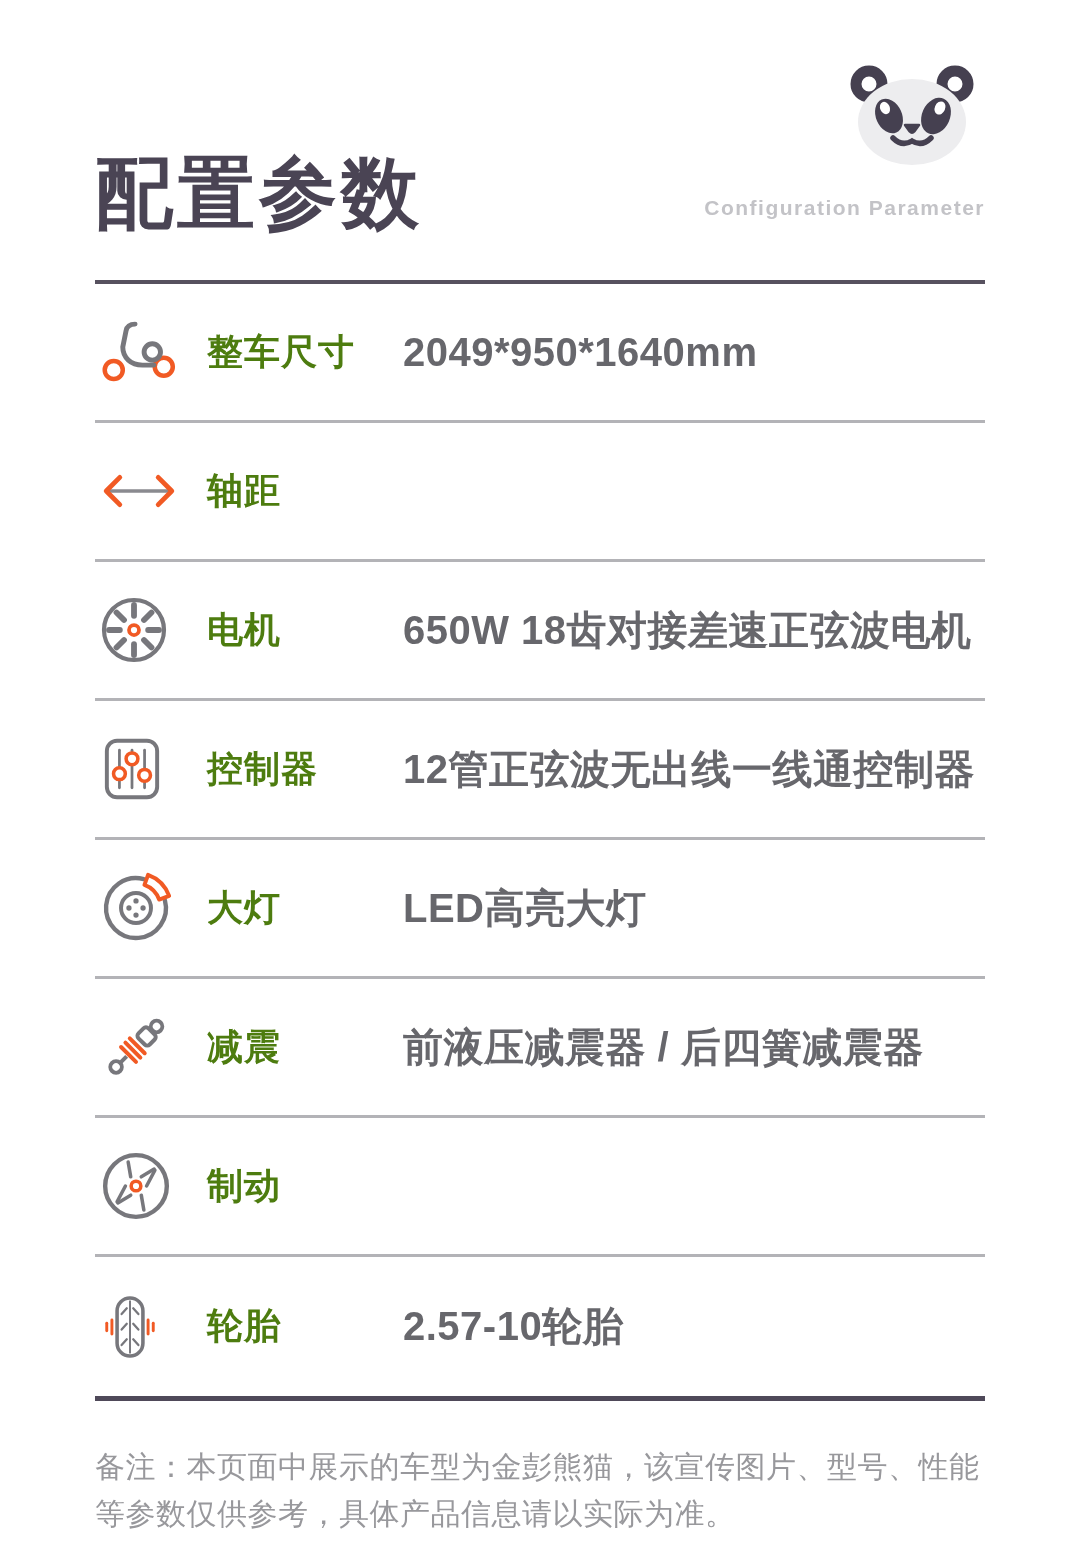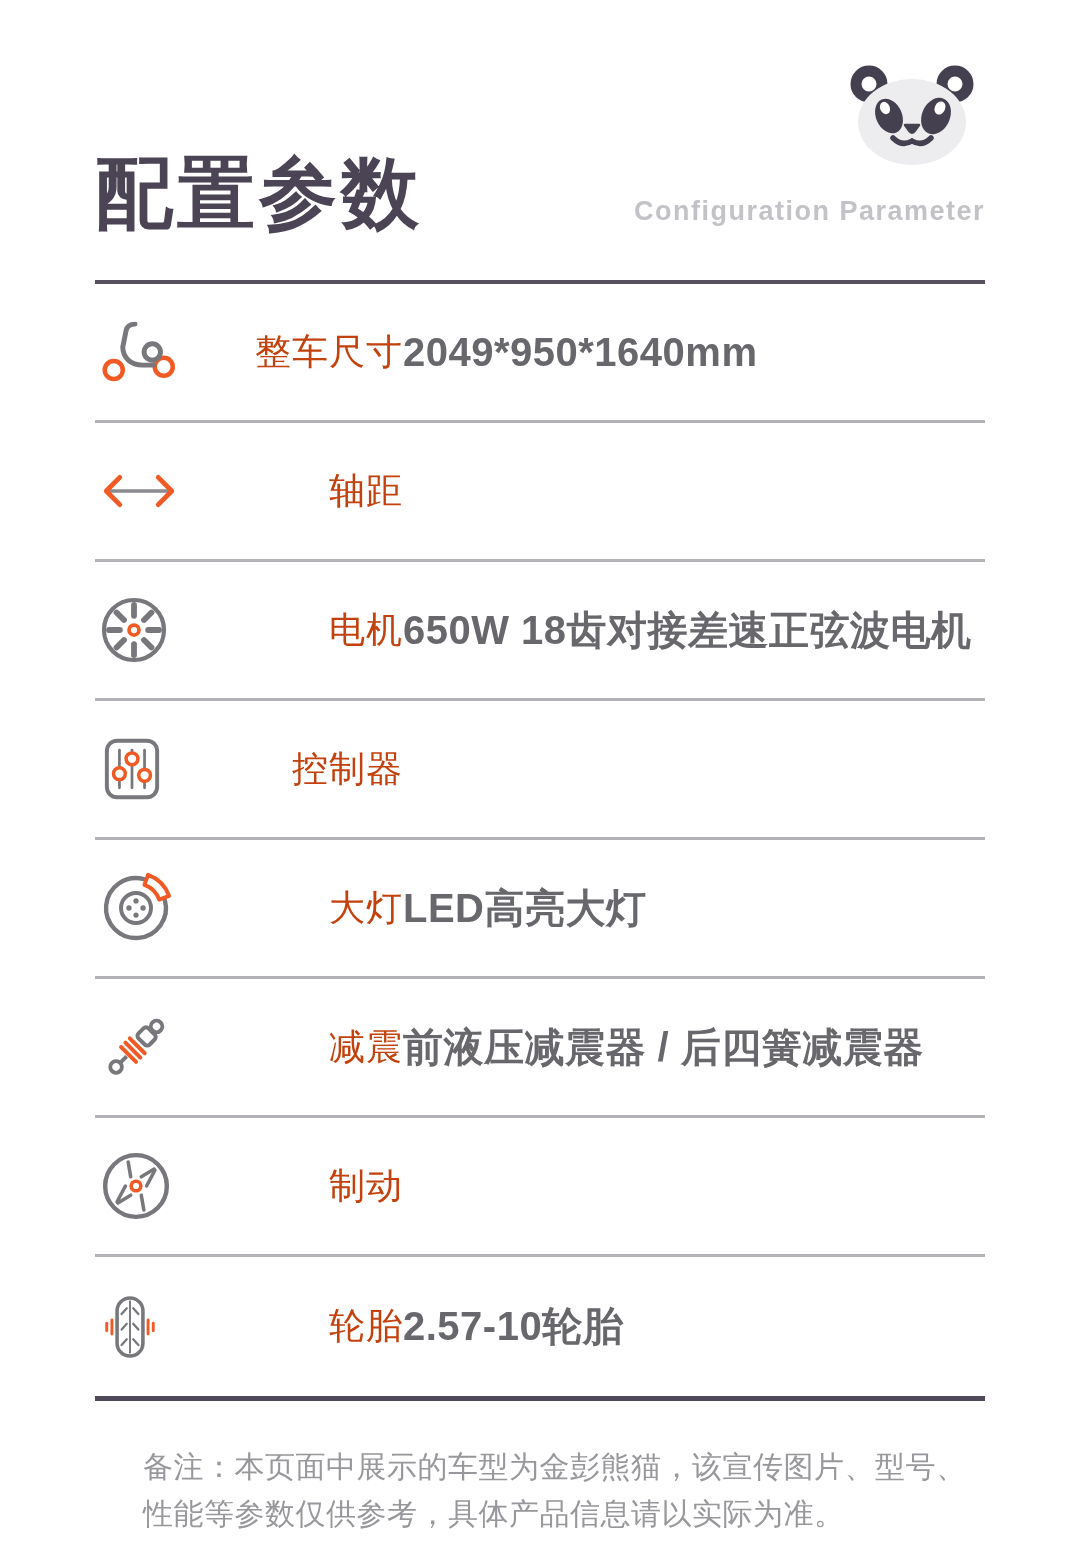--- a/index.html
+++ b/index.html
@@ -12,46 +12,46 @@
 
   
   .header { position:absolute; left:95px; right:95px; top:0; height:330px; }
   .page-title {
     position:absolute; left:0; top:142px;
     font-size:78px; font-weight:800; letter-spacing:4px; color:#4A4454;
   }
   .panda { position:absolute; right:0; top:64px; width:146px; height:104px; }
   .subtitle {
     position:absolute; right:0; top:196px;
-    font-size:27px; font-weight:600; letter-spacing:1.5px; color:#C3C3C7;
+    font-size:21px; font-weight:600; letter-spacing:1.5px; color:#C3C3C7;
     white-space:nowrap;
   }
   .header-rule {
     position:absolute; left:0; right:0; top:280px; height:4px; background:#57515F;
   }
 
   
   .spec-table {
     position:absolute; left:95px; right:95px; top:284px;
     border-bottom:5px solid #4F4959;
   }
   .spec-row {
     height:139px; display:grid; grid-template-columns:112px 196px 1fr;
     align-items:center; border-bottom:3px solid #B3B3B7;
   }
   .spec-row:last-child { border-bottom:none; }
   .icon-cell { display:flex; align-items:center; justify-content:flex-start; padding-left:4px; }
   .icon-cell svg { display:block; }
-  .spec-label { font-size:36px; font-weight:400; color:#c2410c; letter-spacing:1px;text-align:right; }
+  .spec-label { font-size:36px; font-weight:700; color:#4d7c0f; letter-spacing:1px; }
   .spec-value { font-size:40px; font-weight:600; color:#67676C; letter-spacing:0.5px; white-space:pre-wrap; }
 
   
   .footer-note {
     position:absolute; left:95px; right:92px; top:1444px;
-    font-size:30px; line-height:1.55; color:#98989C; letter-spacing:0.5px;margin-left:48px;
+    font-size:30px; line-height:1.55; color:#98989C; letter-spacing:0.5px;
   }
 </style>
 </head>
 <body>
 
 <div class="page">
 
   <div class="header">
     <div class="page-title">配置参数</div>
 
@@ -132,20 +132,21 @@
             <line x1="26" y1="24" x2="26" y2="72"></line>
             <line x1="42" y1="24" x2="42" y2="72"></line>
             <line x1="58" y1="24" x2="58" y2="72"></line>
           </g>
           <circle cx="26" cy="54" r="7.5" fill="#ffffff" stroke="#F15A24" stroke-width="4.5"></circle>
           <circle cx="42" cy="35" r="7.5" fill="#ffffff" stroke="#F15A24" stroke-width="4.5"></circle>
           <circle cx="58" cy="56" r="7.5" fill="#ffffff" stroke="#F15A24" stroke-width="4.5"></circle>
         </svg>
       </div>
       <div class="spec-label">控制器</div>
+      <div class="spec-value">12管正弦波无出线一线通控制器</div>
     </div>
 
     <div class="spec-row">
       <div class="icon-cell">
         <svg width="74" height="74" viewBox="0 0 84 84">
           <path d="M74.8 33.2 A34 34 0 1 1 50.8 9.2" fill="none" stroke="#77777C" stroke-width="5" stroke-linecap="round"></path>
           <path d="M55.7 4.4 A40 40 0 0 1 79.6 28.3 L68.3 32.4 A28 28 0 0 0 51.6 15.7 Z" fill="none" stroke="#F15A24" stroke-width="4.5" stroke-linejoin="round"></path>
           <circle cx="42" cy="42" r="17" fill="none" stroke="#77777C" stroke-width="4.5"></circle>
           <g fill="#77777C">
             <circle cx="42" cy="34" r="3"></circle>

